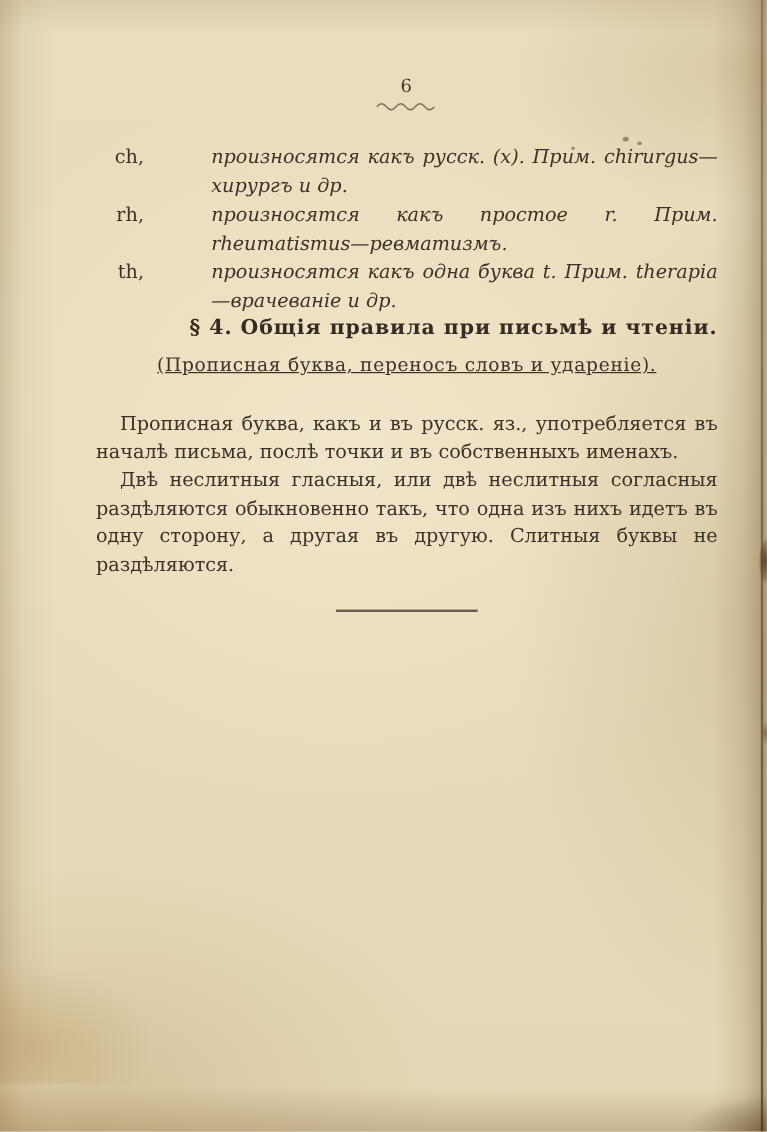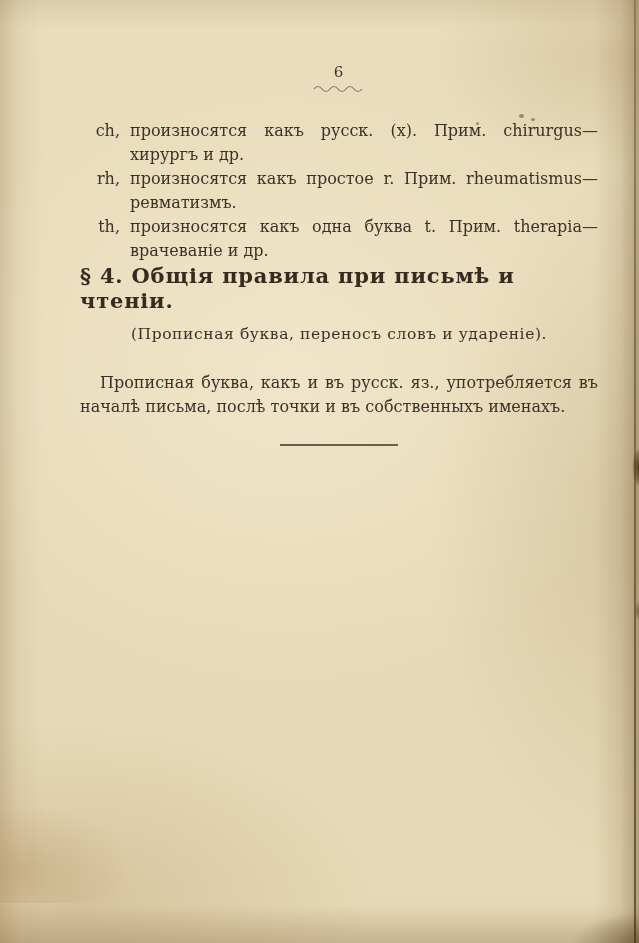--- a/index.html
+++ b/index.html
@@ -62,45 +62,47 @@
     top: 62px;
     width: 518px;
   }
 
   .page-number-wrap { text-align: center; margin-bottom: 26px; }
   .page-number { font-size: 15px; letter-spacing: 1px; color: #40352a; }
   .flourish { display: block; margin: 3px auto 0; opacity: 0.65; }
 
   
   .rules-list { font-size: 16px; line-height: 23.5px; }
-  .rule-item { display: flex; margin-bottom: 1px; }
+  .rule-item { display: flex; margin-bottom: 1px; gap: 46px; }
   .rule-term {
     flex: 0 0 50px;
     text-align: right;
     padding-right: 10px;
     white-space: nowrap;
   }
   .rule-text {
     flex: 1;
     text-align: justify;
+    font-style: italic;
   }
 
   
   .section-heading {
-    text-align: left;
+    text-align: right;
     font-weight: bold;
-    font-size: 21px;
+    font-size: 17px;
     letter-spacing: 0.8px;
     color: #352b20;
   }
   .section-subtitle {
     margin-top: 12px;
     text-align: center;
     font-size: 15.5px;
     letter-spacing: 0.6px;
+    text-decoration: underline;
   }
 
   .body-paragraphs { margin-top: 28px; font-size: 16px; line-height: 23.5px; }
   .paragraph {
     text-align: justify;
     text-indent: 20px;
   }
 
   .end-rule {
     margin: 26px auto 0;
@@ -146,18 +148,19 @@
         <div class="rule-term">th,</div>
         <div class="rule-text">произносятся какъ одна буква t. Прим. therapia—врачеваніе и др.</div>
       </div>
     </div>
 
     <h2 class="section-heading">§ 4. Общія правила при письмѣ и чтеніи.</h2>
     <div class="section-subtitle">(Прописная буква, переносъ словъ и удареніе).</div>
 
     <div class="body-paragraphs">
       <p class="paragraph">Прописная буква, какъ и въ русск. яз., употребляется въ началѣ письма, послѣ точки и въ собственныхъ именахъ.</p>
+      <p class="paragraph">Двѣ неслитныя гласныя, или двѣ неслитныя согласныя раздѣляются обыкновенно такъ, что одна изъ нихъ идетъ въ одну сторону, а другая въ другую. Слитныя буквы не раздѣляются.</p>
     </div>
 
     <div class="end-rule"></div>
 
   </div>
 </div>
 
 </body></html>

